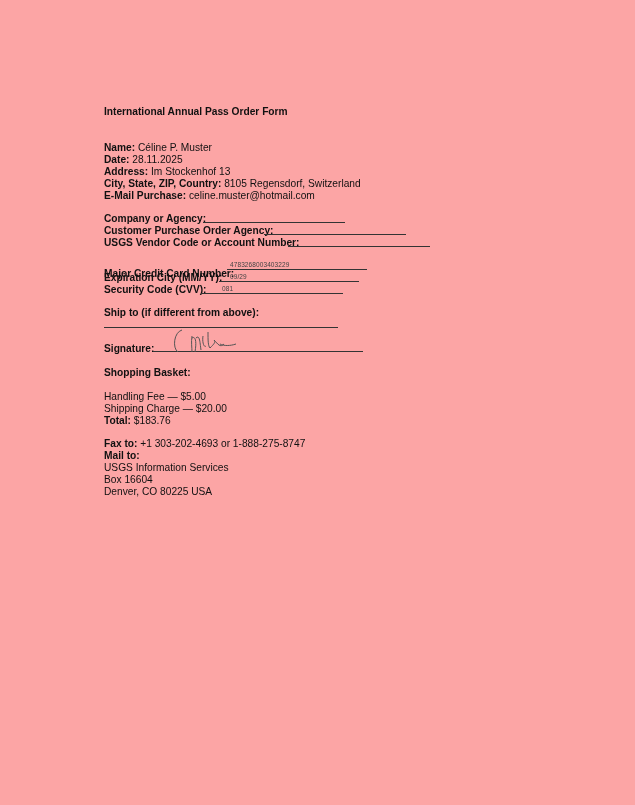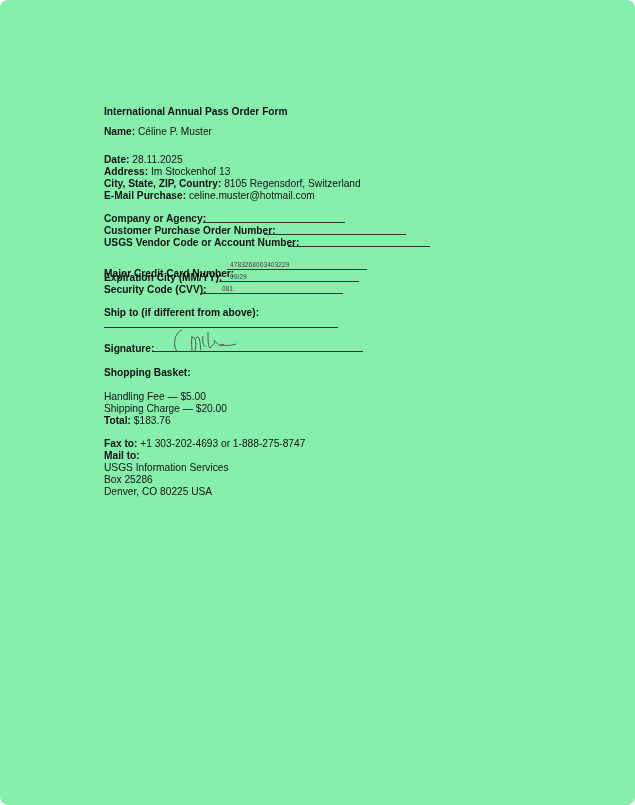--- a/index.html
+++ b/index.html
@@ -1,40 +1,40 @@
 <!DOCTYPE html>
 <html><head>
 <meta charset="utf-8">
 <style>
   html, body { margin: 0; padding: 0; background: #ffffff; }
   body { width: 635px; height: 805px; position: relative; overflow: hidden;
          font-family: "Liberation Sans", sans-serif; color: #111; }
-  .page { position: absolute; left: 0; top: 0; width: 635px; height: 805px; background: #86efac; border-radius: 8px; }
+  .page { position: absolute; left: 0; top: 0; width: 635px; height: 805px; background: #fca5a5; }
   .line { position: absolute; left: 104px; font-size: 10.2px; line-height: 12px; white-space: nowrap; }
   b, .b { font-weight: bold; }
   .rule { position: absolute; border-bottom: 1px solid #333; height: 0; }
   .hand { position: absolute; font-size: 6.5px; color: #444; letter-spacing: 0.1px; }
   .sig { position: absolute; }
 </style>
 </head>
 <body>
 
 <div class="page">
 
   <div class="line b" style="top:106px">International Annual Pass Order Form</div>
 
-  <div class="line" style="top:126px"><b>Name:</b> <span>Céline P. Muster</span></div>
+  <div class="line" style="top:142px"><b>Name:</b> <span>Céline P. Muster</span></div>
   <div class="line" style="top:154px"><b>Date:</b> <span>28.11.2025</span></div>
   <div class="line" style="top:166px"><b>Address:</b> <span>Im Stockenhof 13</span></div>
   <div class="line" style="top:178px"><b>City, State, ZIP, Country:</b> <span>8105 Regensdorf, Switzerland</span></div>
   <div class="line" style="top:190px"><b>E-Mail Purchase:</b> <span>celine.muster@hotmail.com</span></div>
 
   <div class="line b" style="top:213px">Company or Agency:</div>
   <div class="rule" style="left:203px; top:222px; width:142px"></div>
-  <div class="line b" style="top:225px">Customer Purchase Order Number:</div>
+  <div class="line b" style="top:225px">Customer Purchase Order Agency:</div>
   <div class="rule" style="left:264px; top:234px; width:142px"></div>
   <div class="line b" style="top:237px">USGS Vendor Code or Account Number:</div>
   <div class="rule" style="left:288px; top:246px; width:142px"></div>
 
   <div class="line b" style="top:268px">Major Credit Card Number:</div>
   <div class="rule" style="left:227px; top:269px; width:140px"></div>
   <div class="hand" style="left:230px; top:261px">4783268003403229</div>
 
   <div class="line b" style="top:272px">Expiration City (MM/YY):</div>
   <div class="rule" style="left:219px; top:281px; width:140px"></div>
@@ -54,16 +54,16 @@
   </svg>
 
   <div class="line b" style="top:367px">Shopping Basket:</div>
   <div class="line" style="top:391px">Handling Fee — $5.00</div>
   <div class="line" style="top:403px">Shipping Charge — $20.00</div>
   <div class="line" style="top:415px"><b>Total:</b> <span>$183.76</span></div>
 
   <div class="line" style="top:438px"><b>Fax to:</b> <span>+1 303-202-4693 or 1-888-275-8747</span></div>
   <div class="line b" style="top:450px">Mail to:</div>
   <div class="line" style="top:462px">USGS Information Services</div>
-  <div class="line" style="top:474px">Box 25286</div>
+  <div class="line" style="top:474px">Box 16604</div>
   <div class="line" style="top:486px">Denver, CO 80225 USA</div>
 
 </div>
 
 </body></html>

